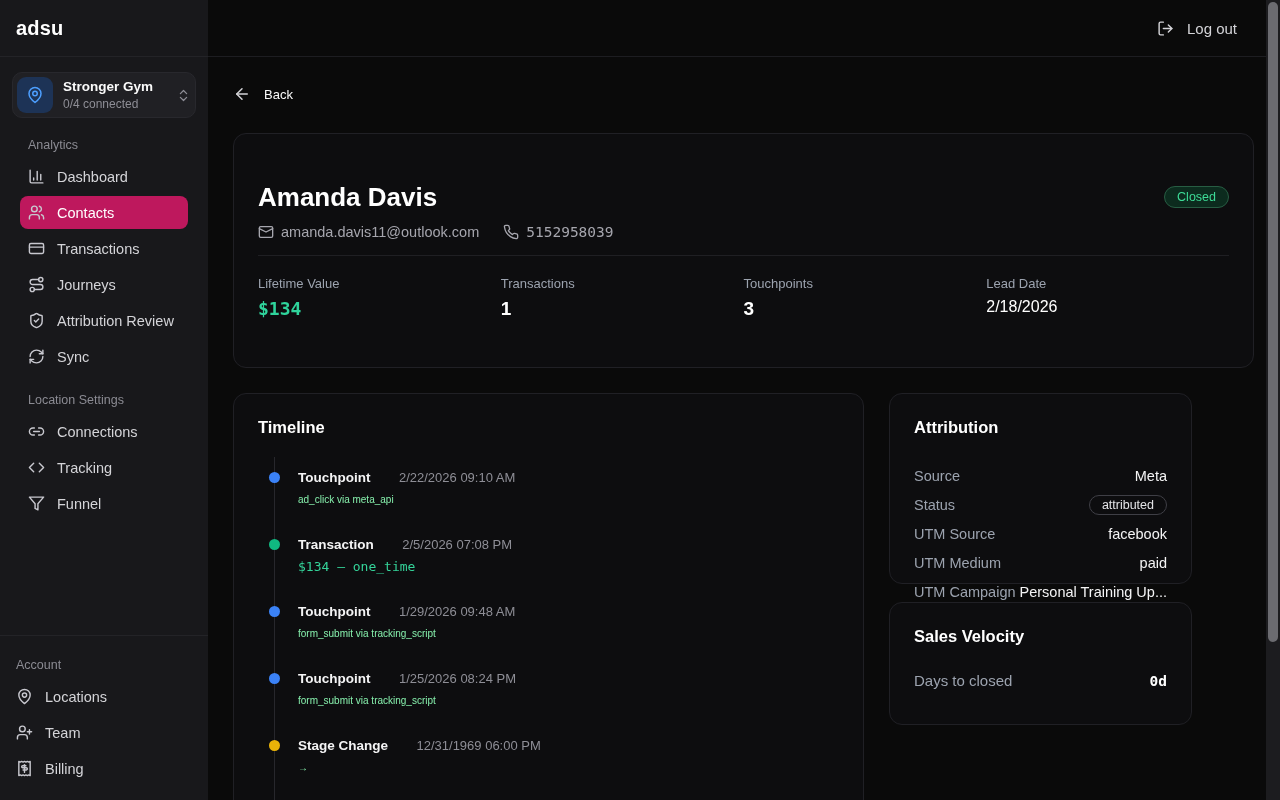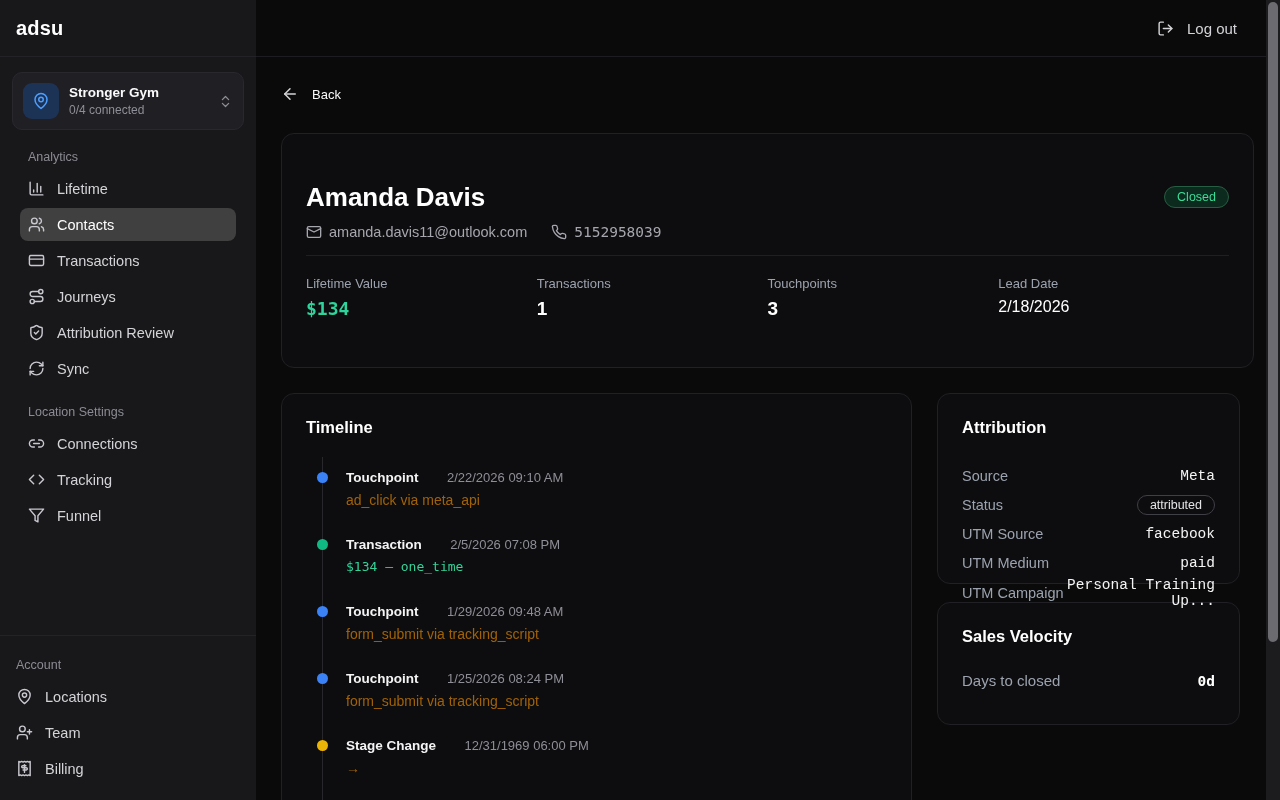--- a/index.html
+++ b/index.html
@@ -7,51 +7,51 @@
   body {
     background:#0a0a0a;
     font-family:"Liberation Sans", sans-serif;
     color:#e4e4e7;
     position:relative;
   }
   .app { display:flex; height:100%; }
 
   
   .sidebar {
-    width:256px; flex-shrink:0; background:#18181b;
+    width:208px; flex-shrink:0; background:#18181b;
     display:flex; flex-direction:column; height:100%;
   }
   .sidebar-header {
     height:57px; display:flex; align-items:center; padding:0 16px;
     border-bottom:1px solid #232327; flex-shrink:0;
   }
   .brand { color:#ffffff; font-size:20px; font-weight:700; letter-spacing:.2px; }
 
   .loc-selector {
     margin:15px 12px 0; background:#202024; border:1px solid #28282d;
-    border-radius:10px; padding:10px; display:flex; align-items:center; gap:10px;
+    border-radius:10px; padding:4px; display:flex; align-items:center; gap:10px;
     cursor:pointer;
   }
   .loc-icon {
     width:36px; height:36px; border-radius:9px; background:#1d3356;
     display:flex; align-items:center; justify-content:center; color:#4d9fff; flex-shrink:0;
   }
   .loc-text { flex:1; min-width:0; }
   .loc-name { font-size:13.5px; font-weight:600; color:#fafafa; }
   .loc-status { font-size:12px; color:#8e8e96; margin-top:3px; }
   .loc-chevron { color:#8e8e96; display:flex; }
 
   .nav { padding:0 20px; }
   .section-label { color:#8b8b93; font-size:12.5px; padding:0 8px; margin:20px 0 8px; }
   .nav-item {
     display:flex; align-items:center; gap:12px; height:33px; margin-bottom:3px;
     padding:0 8px; border-radius:8px; color:#d4d4d8; font-size:14.5px; cursor:pointer;
   }
   .nav-item .nicon { display:flex; color:#c8c8cf; }
-  .nav-item.active { background:#404040; color:#ffffff; }
+  .nav-item.active { background:#be185d; color:#ffffff; }
   .sidebar-bottom {
     margin-top:auto; border-top:1px solid #232327; padding:2px 8px 12px;
   }
 
   
   .right { flex:1; display:flex; flex-direction:column; min-width:0; }
   .topbar {
     height:57px; flex-shrink:0; border-bottom:1px solid #1d1d21;
     display:flex; align-items:center; justify-content:flex-end; padding:0 43px;
   }
@@ -101,29 +101,29 @@
   .tl-item { position:relative; padding-left:40px; margin-bottom:24px; }
   .tl-dot {
     position:absolute; left:11px; top:5px; width:11px; height:11px; border-radius:50%;
   }
   .dot-blue { background:#3b82f6; }
   .dot-green { background:#10b981; }
   .dot-amber { background:#eab308; }
   .tl-head { line-height:20px; }
   .tl-type { color:#f4f4f5; font-weight:700; font-size:13.5px; }
   .tl-time { color:#8e8e96; font-size:13px; margin-left:24px; }
-  .tl-detail { color:#a16207; font-size:14px; line-height:20px; margin-top:2px; }
+  .tl-detail { color:#86efac; font-size:10px; line-height:20px; margin-top:2px; }
   .tl-detail.mono-green { color:#34d399; font-family:"DejaVu Sans Mono", monospace; font-size:13px; }
 
   
   .attr-card { padding:24px; height:191px; }
   .attr-rows { margin-top:24px; }
   .attr-row { display:flex; justify-content:space-between; align-items:center; min-height:29px; }
   .attr-label { color:#9ca3af; font-size:14.5px; white-space:nowrap; }
-  .attr-value { color:#f4f4f5; font-size:14.5px; text-align:right;font-family:Liberation Mono, monospace; }
+  .attr-value { color:#f4f4f5; font-size:14.5px; text-align:right; }
   .attr-badge {
     border:1px solid #3f3f46; border-radius:999px; padding:2px 12px;
     font-size:12.5px; color:#e4e4e7;
   }
   .velocity-card { padding:24px; height:123px; margin-top:18px; }
   .vel-row { display:flex; justify-content:space-between; align-items:center; margin-top:26px; }
   .vel-label { color:#9ca3af; font-size:15px; }
   .vel-value { color:#ffffff; font-weight:700; font-size:14.5px; font-family:"DejaVu Sans Mono", monospace; }
 
   
@@ -171,21 +171,21 @@
 
       <div class="nav-item">
         <span class="nicon">
             <svg width="17" height="17" viewBox="0 0 24 24" fill="none" stroke="currentColor" stroke-width="2" stroke-linecap="round" stroke-linejoin="round">
               <path d="M3 3v16a2 2 0 0 0 2 2h16"></path>
               <path d="M18 17V9"></path>
               <path d="M13 17V5"></path>
               <path d="M8 17v-3"></path>
             </svg>
           </span>
-        <span>Lifetime</span>
+        <span>Dashboard</span>
       </div>
 
       <div class="nav-item active">
         <span class="nicon">
             <svg width="17" height="17" viewBox="0 0 24 24" fill="none" stroke="currentColor" stroke-width="2" stroke-linecap="round" stroke-linejoin="round">
               <path d="M16 21v-2a4 4 0 0 0-4-4H6a4 4 0 0 0-4 4v2"></path>
               <circle cx="9" cy="7" r="4"></circle>
               <path d="M22 21v-2a4 4 0 0 0-3-3.87"></path>
               <path d="M16 3.13a4 4 0 0 1 0 7.75"></path>
             </svg>

